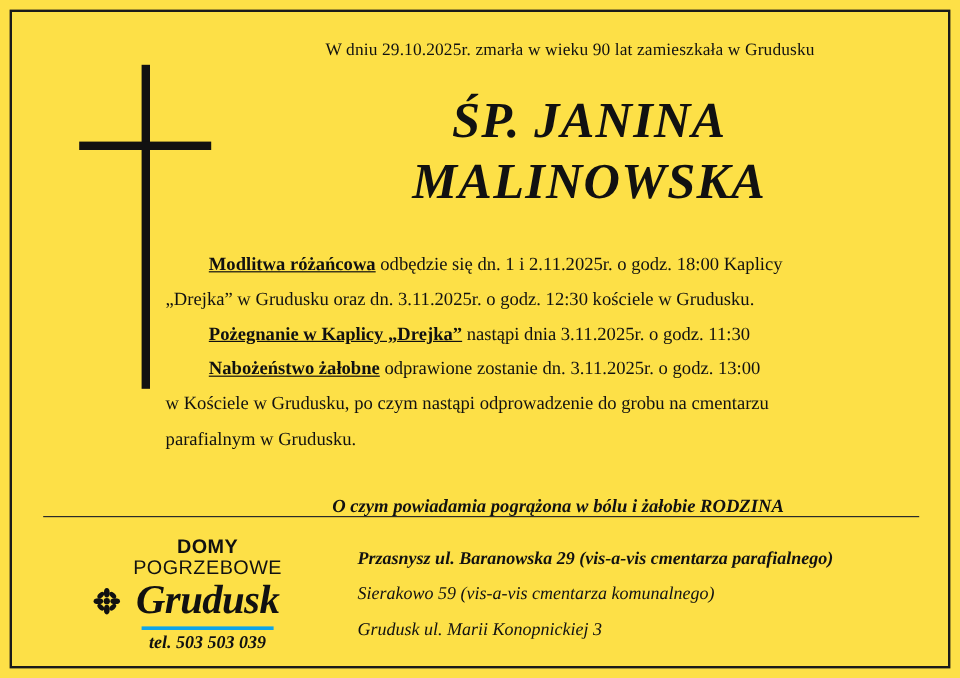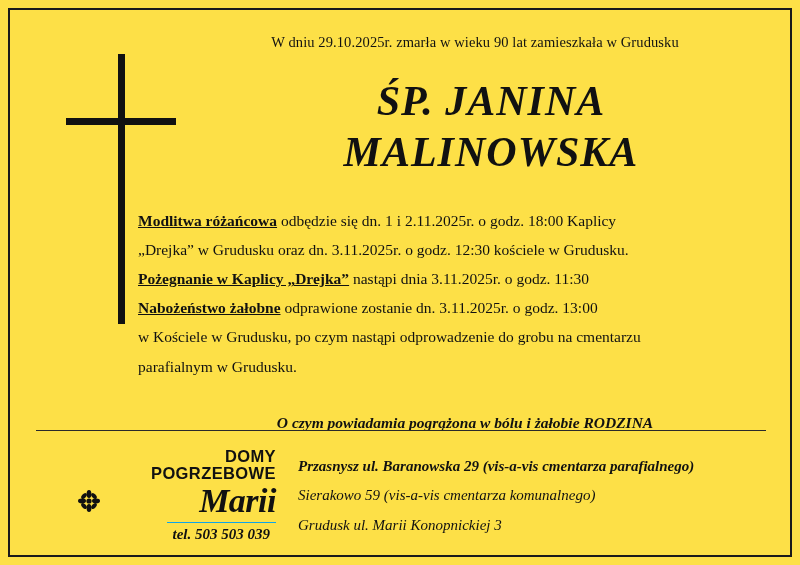--- a/index.html
+++ b/index.html
@@ -103,20 +103,21 @@
     width: 644px;
     font-size: 15.5px;
     line-height: 1.62;
   }
   .body-block p {
     margin: 0 0 4px 0;
   }
   .u {
     text-decoration: underline;
     font-weight: bold;
+    margin-left: 36px;
   }
   .family-line {
     margin-top: 31px;
     text-align: center;
     font-style: italic;
     font-weight: bold;
     font-size: 15.5px;
     padding-left: 10px;
   }
 
@@ -136,32 +137,32 @@
     left: 18px;
     top: 424px;
     width: 730px;
     height: 110px;
   }
   .logo {
     position: absolute;
     left: 34px;
     top: 8px;
     width: 206px;
-    text-align: right;
+    text-align: center;
   }
   .logo .l1 {
     font-size: 16.5px;
     font-weight: bold;
     letter-spacing: 0.4px;
     line-height: 1.05;
     font-family: "Liberation Sans", sans-serif;
   }
   .logo .l2 {
     font-size: 16.5px;
-    font-weight: bold;
+    font-weight: normal;
     letter-spacing: 0.4px;
     line-height: 1.05;
     font-family: "Liberation Sans", sans-serif;
   }
   .logo .brand {
     position: relative;
     font-size: 34px;
     font-style: italic;
     font-weight: bold;
     font-family: "Liberation Serif", serif;
@@ -175,21 +176,21 @@
     top: 40px;
     width: 26px;
     height: 26px;
   }
   .logo .phone {
     margin-top: 4px;
     font-size: 15px;
     font-weight: bold;
     font-style: italic;
     font-family: "Liberation Serif", serif;
-    border-top: 1px solid #0ea5e9;
+    border-top: 3px solid #0ea5e9;
     padding-top: 3px;
     display: inline-block;
     padding-left: 6px;
     padding-right: 6px;
   }
   .addresses {
     position: absolute;
     left: 262px;
     top: 12px;
     width: 460px;
@@ -243,21 +244,21 @@
       <div class="family-line">O czym powiadamia pogrążona w bólu i żałobie RODZINA</div>
     </div>
 
     <div class="divider"></div>
 
     <div class="footer">
       <div class="logo">
         <div class="l1">DOMY</div>
         <div class="l2">POGRZEBOWE</div>
         <div class="brand">
-          <span>Marii</span>
+          <span>Grudusk</span>
         </div>
         <svg class="flower" viewBox="0 0 26 26">
           <g fill="#111111">
             <ellipse cx="13" cy="6" rx="2.4" ry="4"></ellipse>
             <ellipse cx="13" cy="20" rx="2.4" ry="4"></ellipse>
             <ellipse cx="6" cy="13" rx="4" ry="2.4"></ellipse>
             <ellipse cx="20" cy="13" rx="4" ry="2.4"></ellipse>
             <ellipse cx="8" cy="8" rx="3.4" ry="2" transform="rotate(-45 8 8)"></ellipse>
             <ellipse cx="18" cy="18" rx="3.4" ry="2" transform="rotate(-45 18 18)"></ellipse>
             <ellipse cx="18" cy="8" rx="3.4" ry="2" transform="rotate(45 18 8)"></ellipse>

